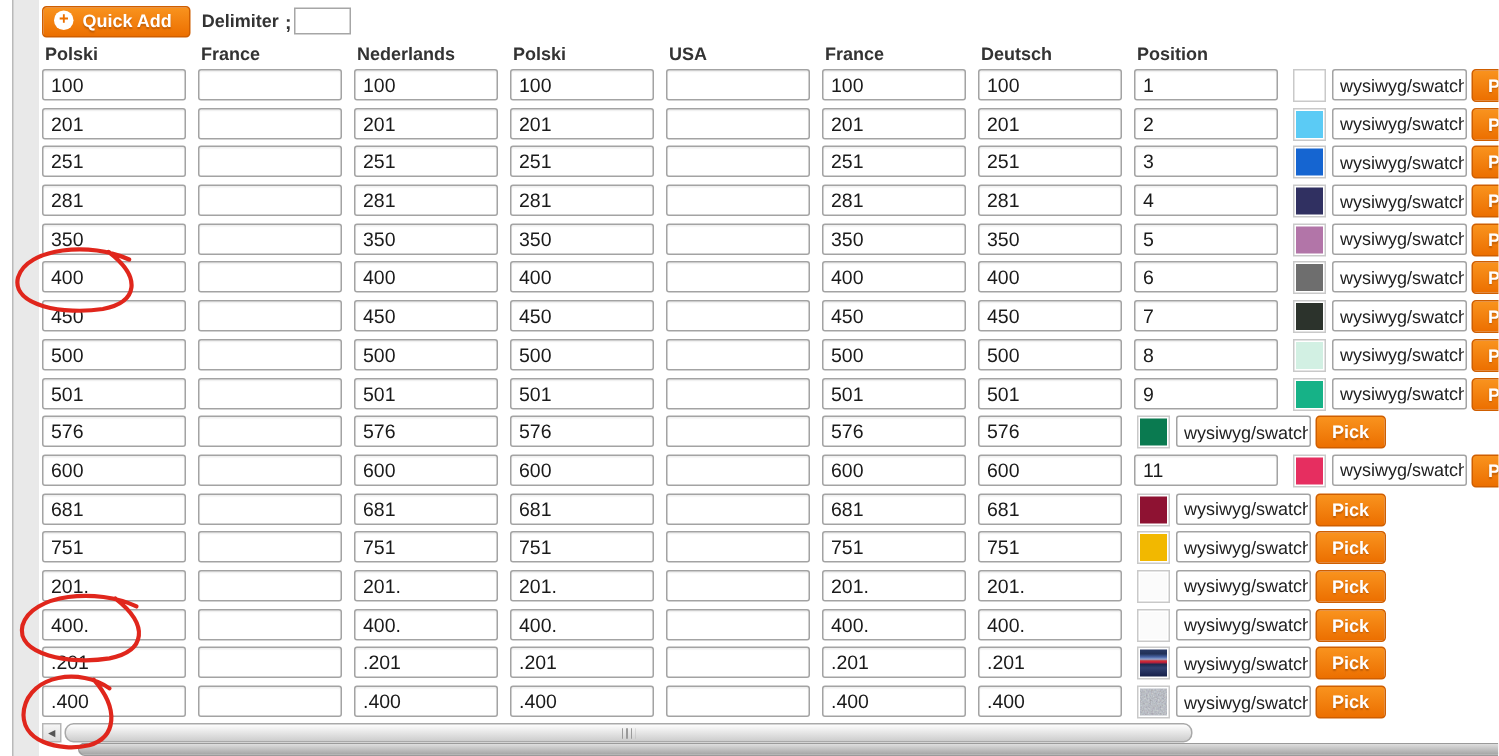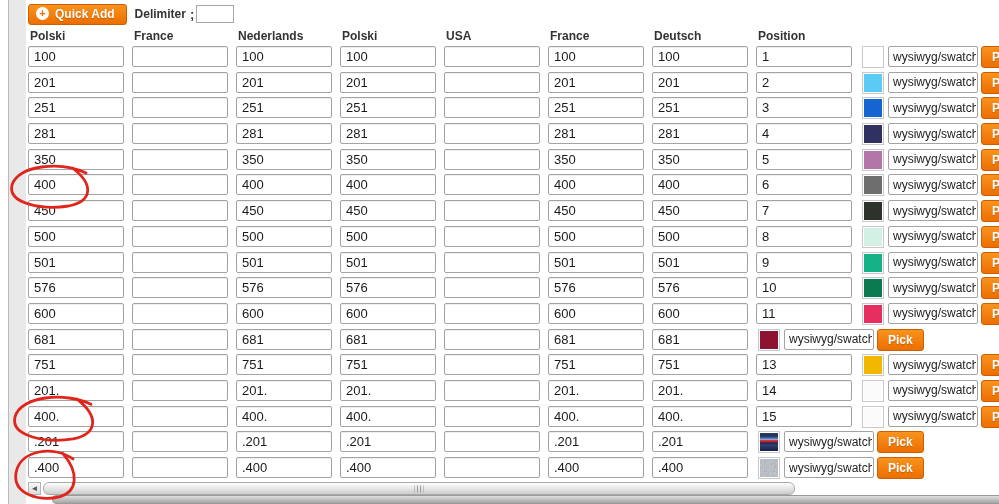--- a/index.html
+++ b/index.html
@@ -251,21 +251,20 @@
   </div>
 
   <div class="row">
     <input class="cell-input" type="text" value="576" style="">
     <input class="cell-input" type="text" style="">
     <input class="cell-input" type="text" value="576" style="">
     <input class="cell-input" type="text" value="576" style="">
     <input class="cell-input" type="text" style="">
     <input class="cell-input" type="text" value="576" style="">
     <input class="cell-input" type="text" value="576" style="">
-    <input class="cell-input" type="text" value="10" style="">
     <div class="swatch">
           <div class="swatch-inner" style="background: rgb(10, 122, 80);"></div>
         </div>
     <input class="path-input" type="text" value="wysiwyg/swatches" style="">
     <button class="pick-btn">Pick</button>
   </div>
 
   <div class="row">
     <input class="cell-input" type="text" value="600" style="">
     <input class="cell-input" type="text" style="">
@@ -298,53 +297,50 @@
   </div>
 
   <div class="row">
     <input class="cell-input" type="text" value="751" style="">
     <input class="cell-input" type="text" style="">
     <input class="cell-input" type="text" value="751" style="">
     <input class="cell-input" type="text" value="751" style="">
     <input class="cell-input" type="text" style="">
     <input class="cell-input" type="text" value="751" style="">
     <input class="cell-input" type="text" value="751" style="">
-    <input class="cell-input" type="text" value="13" style="">
     <div class="swatch">
           <div class="swatch-inner" style="background: rgb(242, 184, 0);"></div>
         </div>
     <input class="path-input" type="text" value="wysiwyg/swatches" style="">
     <button class="pick-btn">Pick</button>
   </div>
 
   <div class="row">
     <input class="cell-input" type="text" value="201." style="">
     <input class="cell-input" type="text" style="">
     <input class="cell-input" type="text" value="201." style="">
     <input class="cell-input" type="text" value="201." style="">
     <input class="cell-input" type="text" style="">
     <input class="cell-input" type="text" value="201." style="">
     <input class="cell-input" type="text" value="201." style="">
-    <input class="cell-input" type="text" value="14" style="">
     <div class="swatch">
           <div class="swatch-inner" style="background: rgb(251, 251, 251);"></div>
         </div>
     <input class="path-input" type="text" value="wysiwyg/swatches" style="">
     <button class="pick-btn">Pick</button>
   </div>
 
   <div class="row">
     <input class="cell-input" type="text" value="400." style="">
     <input class="cell-input" type="text" style="">
     <input class="cell-input" type="text" value="400." style="">
     <input class="cell-input" type="text" value="400." style="">
     <input class="cell-input" type="text" style="">
     <input class="cell-input" type="text" value="400." style="">
     <input class="cell-input" type="text" value="400." style="">
-    <input class="cell-input" type="text" value="15" style="">
     <div class="swatch">
           <div class="swatch-inner" style="background: rgb(251, 251, 251);"></div>
         </div>
     <input class="path-input" type="text" value="wysiwyg/swatches" style="">
     <button class="pick-btn">Pick</button>
   </div>
 
   <div class="row">
     <input class="cell-input" type="text" value=".201" style="">
     <input class="cell-input" type="text" style="">

